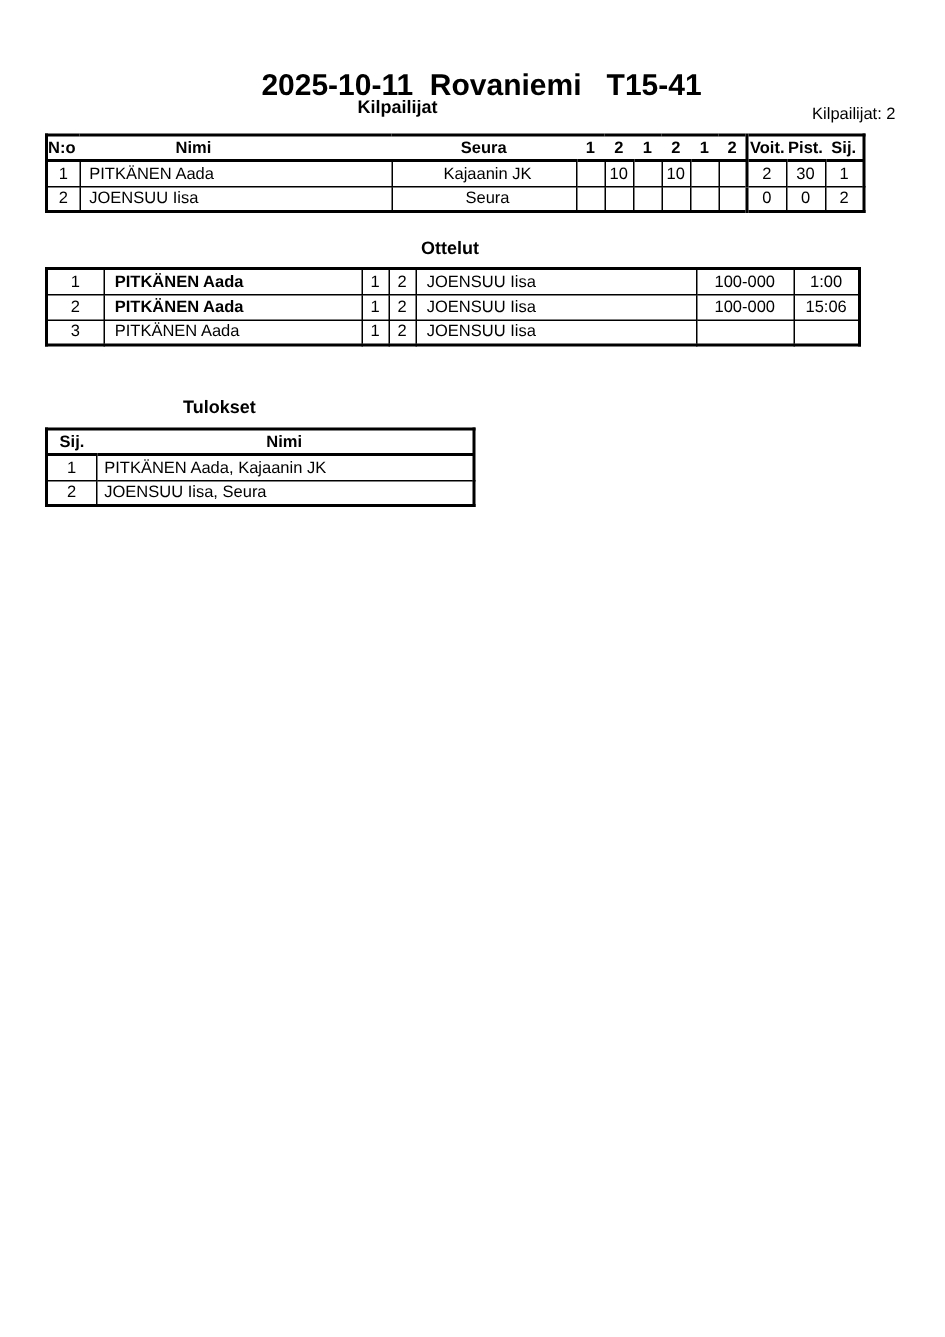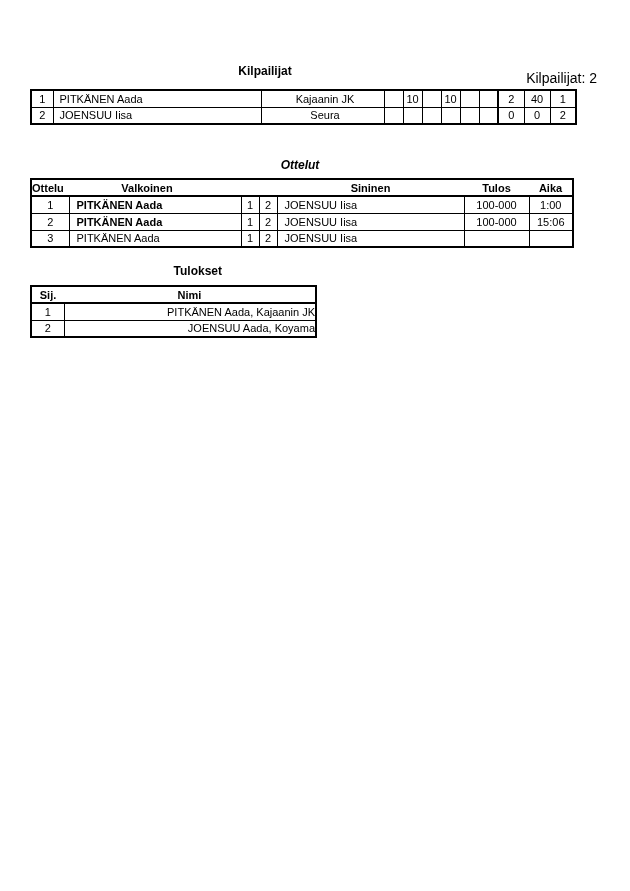--- a/index.html
+++ b/index.html
@@ -17,29 +17,29 @@
     text-align:center; padding-left:12px;
     font-size:20px; font-weight:bold;
     white-space:pre;
   }
   .subtitle-competitors {
     position:absolute; top:64px; left:215px; width:100px;
     text-align:center; font-size:12px; font-weight:bold;
   }
   .count-label {
     position:absolute; top:70px; right:33px;
-    font-size:14px;
+    font-size:11px;
   }
   .heading-matches {
     position:absolute; top:158px; left:250px; width:100px;
-    text-align:center; font-size:12px; font-weight:bold;font-style:italic;
+    text-align:center; font-size:12px; font-weight:bold;
   }
   .heading-results {
     position:absolute; top:264px; left:122px; width:100px;
-    text-align:right; font-size:12px; font-weight:bold;
+    text-align:left; font-size:12px; font-weight:bold;
   }
   table {
     position:absolute;
     border-collapse:collapse;
     table-layout:fixed;
     border:2px solid #000;
     font-size:11px;
   }
   th {
     border:0; border-bottom:2px solid #000;
@@ -57,58 +57,73 @@
   .t-matches     { top:178px; left:30px; width:542px; }
   .t-results     { top:285px; left:30px; width:285px; }
   th.al { text-align:left; }
   td.al { text-align:left; padding-left:6px; }
   th.hdr-name  { text-align:center; padding-right:56px; }
   th.hdr-white { text-align:center; padding-right:16px; }
   .thickleft { border-left:2px solid #000 !important; }
   td.club { text-align:center; padding-left:5px; }
   td.wname, td.bname { text-align:left; padding-left:7px; }
   td.bold { font-weight:bold; }
-  td.rname { text-align:right; padding-left:5px; }
+  td.rname { text-align:left; padding-left:5px; }
 </style>
 </head>
 <body>
 
 <div class="page">
 
+  <div class="title">2025-10-11  Rovaniemi   T15-41</div>
   <div class="subtitle-competitors">Kilpailijat</div>
   <div class="count-label">Kilpailijat: 2</div>
 
   <table class="t-competitors">
     <colgroup>
       <col style="width:22px">
         <col style="width:208px">
         <col style="width:123px">
       <col style="width:19px">
         <col style="width:19px">
         <col style="width:19px">
       <col style="width:19px">
         <col style="width:19px">
         <col style="width:19px">
       <col style="width:26px">
         <col style="width:26px">
         <col style="width:26px">
     </colgroup>
     <tbody>
+        <tr>
+      <th class="al">N:o</th>
+      <th class="hdr-name">Nimi</th>
+      <th>Seura</th>
+      <th>1</th>
+      <th>2</th>
+      <th>1</th>
+      <th>2</th>
+      <th>1</th>
+      <th>2</th>
+      <th class="thickleft">Voit.</th>
+      <th>Pist.</th>
+      <th>Sij.</th>
+    </tr>
     <tr>
       <td>1</td>
       <td class="al">PITKÄNEN Aada</td>
       <td class="club">Kajaanin JK</td>
       <td></td>
       <td>10</td>
       <td></td>
       <td>10</td>
       <td></td>
       <td></td>
       <td class="thickleft">2</td>
-      <td>40</td>
+      <td>30</td>
       <td>1</td>
     </tr>
     <tr>
       <td>2</td>
       <td class="al">JOENSUU Iisa</td>
       <td class="club">Seura</td>
       <td></td>
       <td></td>
       <td></td>
       <td></td>
@@ -127,29 +142,20 @@
     <colgroup>
       <col style="width:38px">
         <col style="width:172px">
         <col style="width:18px">
       <col style="width:18px">
         <col style="width:187px">
         <col style="width:65px">
       <col style="width:44px">
     </colgroup>
     <tbody>
-        <tr>
-      <th class="al">Ottelu</th>
-      <th class="hdr-white">Valkoinen</th>
-      <th></th>
-      <th></th>
-      <th>Sininen</th>
-      <th>Tulos</th>
-      <th>Aika</th>
-    </tr>
     <tr>
       <td>1</td>
       <td class="wname bold">PITKÄNEN Aada</td>
       <td>1</td>
       <td>2</td>
       <td class="bname">JOENSUU Iisa</td>
       <td>100-000</td>
       <td>1:00</td>
     </tr>
     <tr>
@@ -184,18 +190,18 @@
         <tr>
       <th>Sij.</th>
       <th>Nimi</th>
     </tr>
     <tr>
       <td>1</td>
       <td class="rname">PITKÄNEN Aada, Kajaanin JK</td>
     </tr>
     <tr>
       <td>2</td>
-      <td class="rname">JOENSUU Aada, Koyama</td>
+      <td class="rname">JOENSUU Iisa, Seura</td>
     </tr>
   </tbody>
     </table>
 
 </div>
 
 </body></html>

